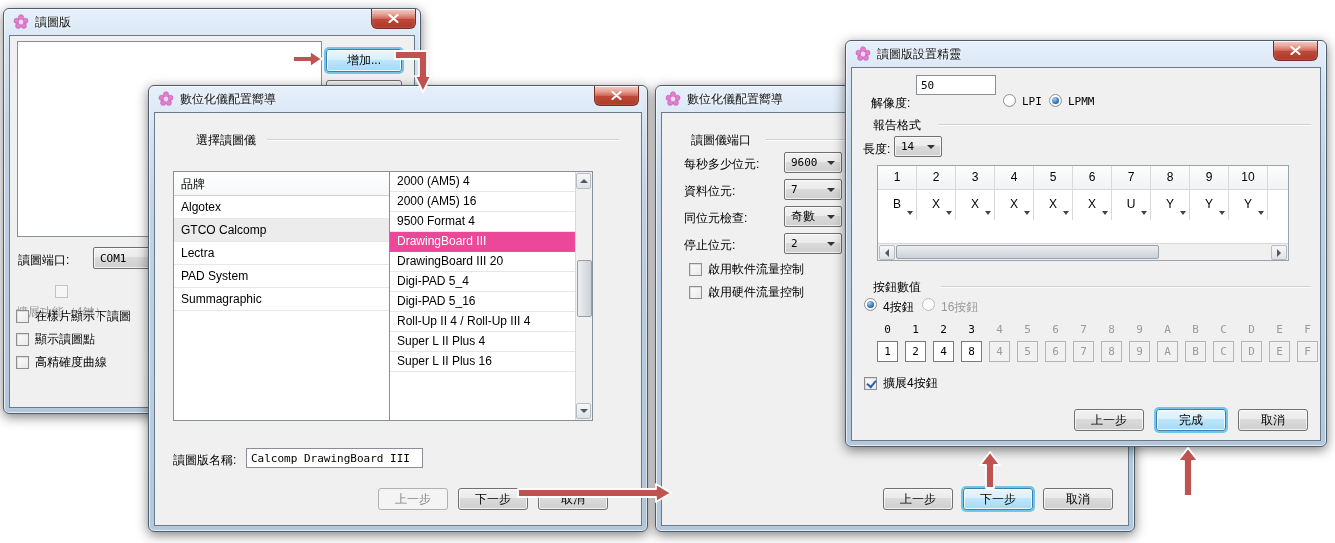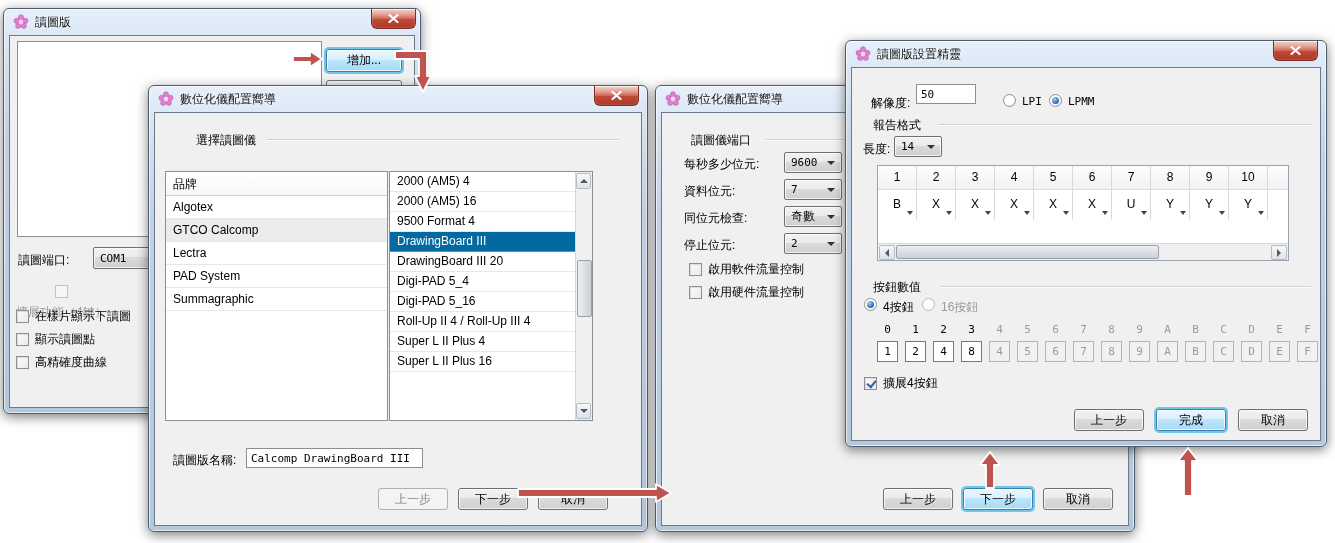--- a/index.html
+++ b/index.html
@@ -50,21 +50,21 @@
 .radio.sel::after { content:""; position:absolute; left:2px; top:2px; width:7px; height:7px; border-radius:50%; background:radial-gradient(circle at 35% 30%, #9fd4f5, #1d5cab 75%); }
 .radio.disabled { border-color:#bcbcbc; background:radial-gradient(circle at 40% 35%, #fefefe 55%, #ededed); }
 
 .whitebox { position:absolute; background:#fff; border:1px solid #898f98; }
 
 .listbox { position:absolute; background:#fff; border:1px solid #898f98; overflow:hidden; }
 .listhdr { height:24px; line-height:24px; padding:0 7px; border-bottom:1px solid #cfcfcf; background:linear-gradient(#ffffff,#f6f7f8); }
 .listrow { height:23px; line-height:22px; padding:0 7px; border-bottom:1px solid #e7e7e7; white-space:nowrap; overflow:hidden; }
 .listrow.m { height:20px; line-height:19px; }
 .listrow.hilite { background:#ececec; }
-.listrow.sel { background:#0369a1; color:#fff; border-bottom-color:#3399ff; }
+.listrow.sel { background:#ec4899; color:#fff; border-bottom-color:#3399ff; }
 
 .vsb { position:absolute; top:0; bottom:0; right:0; width:17px; background:#f0f0f0; border-left:1px solid #d8d8d8; }
 .hsb { position:absolute; left:0; right:0; bottom:0; height:17px; background:#f0f0f0; border-top:1px solid #d8d8d8; }
 .sbtn { position:absolute; width:15px; height:16px; background:linear-gradient(#f7f7f7,#dfe2e6); border:1px solid #b6bcc4; border-radius:2px; display:flex; align-items:center; justify-content:center; }
 .sbtn.h { width:16px; height:15px; top:1px; }
 .vthumb { position:absolute; left:1px; width:15px; background:linear-gradient(90deg,#eceef1,#ccd1d8); border:1px solid #98a0ab; border-radius:2px; }
 .hthumb { position:absolute; top:1px; height:14px; background:linear-gradient(#eceef1,#ccd1d8); border:1px solid #98a0ab; border-radius:2px; }
 .tri-up{width:0;height:0;border-left:4px solid transparent;border-right:4px solid transparent;border-bottom:4px solid #4f5a66;}
 .tri-down{width:0;height:0;border-left:4px solid transparent;border-right:4px solid transparent;border-top:4px solid #4f5a66;}
 .tri-left{width:0;height:0;border-top:4px solid transparent;border-bottom:4px solid transparent;border-right:4px solid #4f5a66;}
@@ -155,21 +155,21 @@
   </div>
   <div class="closebtn" style="right:8px">
     <svg width="11" height="9" viewBox="0 0 11 9">
         <path d="M1.5 1 L9.5 8 M9.5 1 L1.5 8" stroke="#fff" stroke-width="2.1" stroke-linecap="round"></path>
       </svg>
   </div>
   <div class="client"></div>
   <span class="group" style="left:47px;top:46px">選擇讀圖儀</span>
   <div class="gline" style="left:118px;top:53px;width:352px"></div>
 
-  <div class="listbox" style="left:16px;top:85px;width:223px;height:250px">
+  <div class="listbox" style="left:24px;top:85px;width:223px;height:250px">
     <div class="listhdr">品牌</div>
     <div class="listrow">Algotex</div>
     <div class="listrow hilite">GTCO Calcomp</div>
     <div class="listrow">Lectra</div>
     <div class="listrow">PAD System</div>
     <div class="listrow">Summagraphic</div>
   </div>
 
   <div class="listbox" style="left:240px;top:85px;width:204px;height:250px">
     <div style="position:absolute;left:0;top:0;right:17px;bottom:0">
@@ -289,21 +289,21 @@
     <span class="ttl">讀圖版設置精靈</span>
   </div>
   <div class="closebtn" style="right:8px">
     <svg width="11" height="9" viewBox="0 0 11 9">
         <path d="M1.5 1 L9.5 8 M9.5 1 L1.5 8" stroke="#fff" stroke-width="2.1" stroke-linecap="round"></path>
       </svg>
   </div>
   <div class="client"></div>
 
   <span class="lbl" style="left:25px;top:54px">解像度:</span>
-  <div class="input" style="left:70px;top:43px;width:60px;height:20px">
+  <div class="input" style="left:70px;top:34px;width:80px;height:20px">
     <span>50</span>
   </div>
   <span class="radio" style="left:157px;top:53px"></span>
   <span class="lbl" style="left:176px;top:54px;font-family:'DejaVu Sans Mono',monospace;font-size:11px">LPI</span>
   <span class="radio sel" style="left:203px;top:53px"></span>
   <span class="lbl" style="left:222px;top:54px;font-family:'DejaVu Sans Mono',monospace;font-size:11px">LPMM</span>
 
   <span class="group" style="left:27px;top:76px">報告格式</span>
   <div class="gline" style="left:92px;top:83px;width:373px"></div>
   <span class="lbl" style="left:17px;top:100px">長度:</span>

